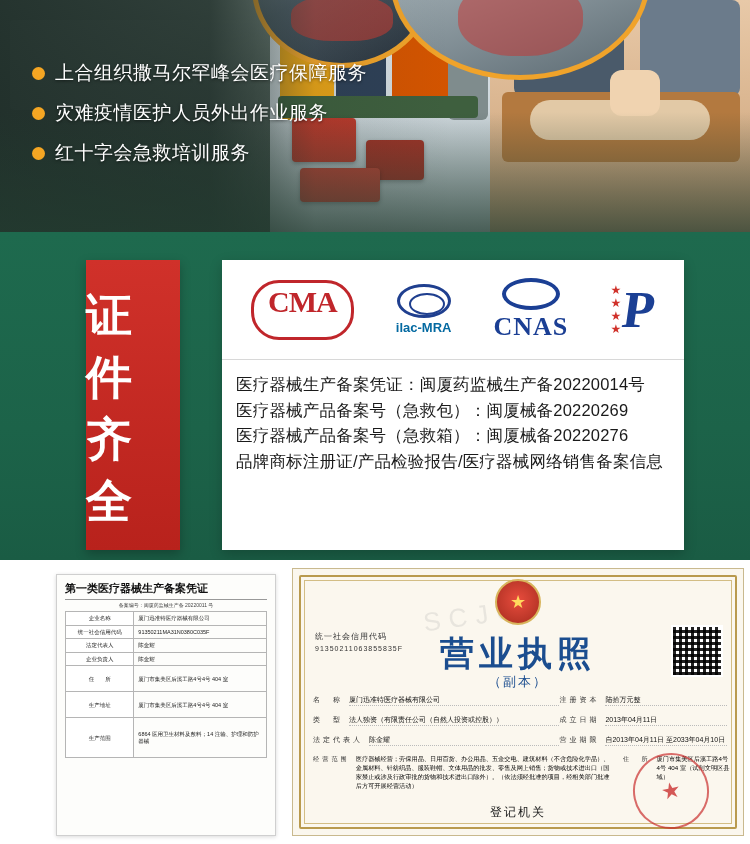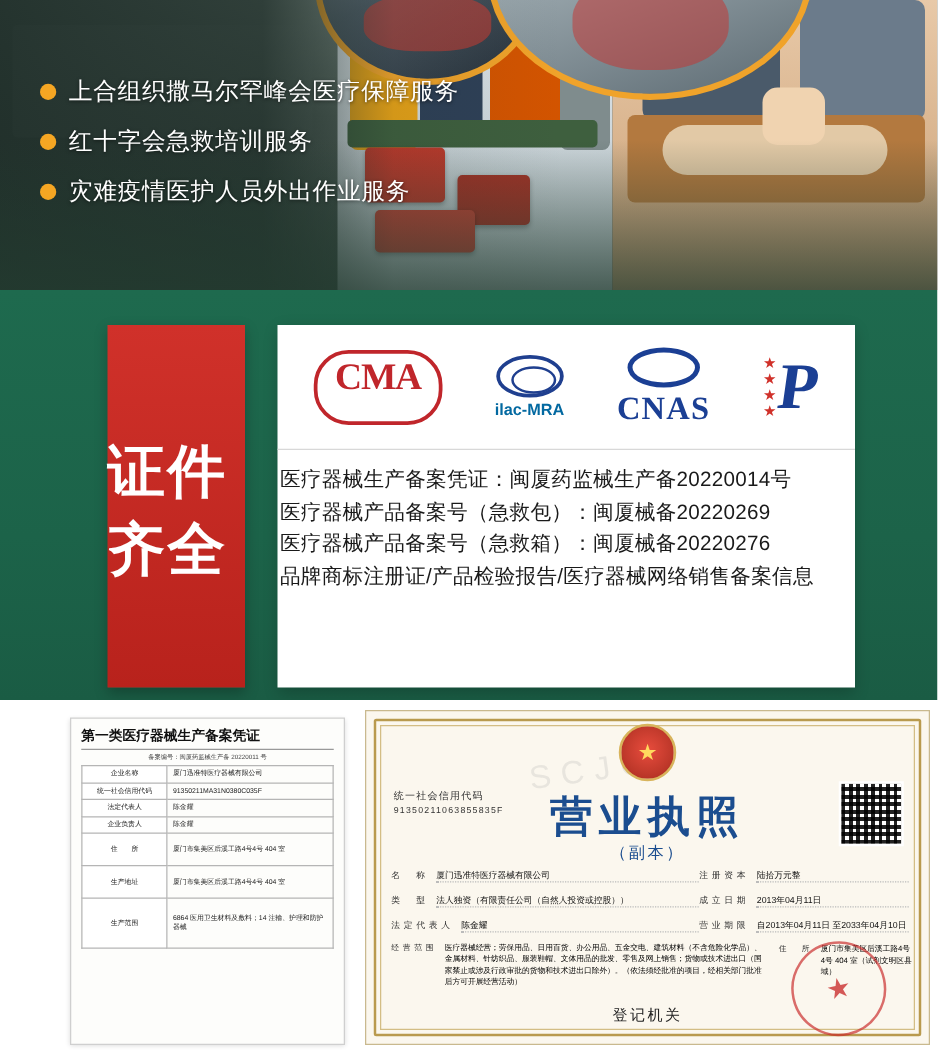--- a/index.html
+++ b/index.html
@@ -145,21 +145,21 @@
     position: relative;
     width: 750px;
     height: 328px;
     background: #1f6b4f;
     background: linear-gradient(180deg, #1e6a4e 0%, #1c6349 60%, #1a5c44 100%);
     overflow: hidden;
   }
   .red-banner {
     position: absolute;
     left: 86px; top: 28px;
-    width: 110px; height: 290px;
+    width: 94px; height: 290px;
     background: linear-gradient(180deg, #d0312a 0%, #b8221c 100%);
     box-shadow: 0 4px 10px rgba(0,0,0,0.25);
     display: flex;
     flex-direction: column;
     align-items: flex-end;
     justify-content: center;
     padding-top: 6px;
   }
   .red-banner span {
     color: #ffffff;
@@ -232,21 +232,21 @@
     color: #d0312a; font-size: 12px; line-height: 1; margin-right: 2px;
   }
   .logo-p .stars div { margin-bottom: 1px; }
   .logo-p .pmark {
     font-size: 52px; font-weight: bold; color: #1b3f94;
     font-family: "Liberation Serif", serif;
     transform: skewX(-8deg);
   }
 
   .cert-lines {
-    padding: 12px 14px 0 2px;
+    padding: 12px 14px 0 14px;
   }
   .cert-line {
     font-size: 16.5px;
     color: #1a1a1a;
     line-height: 1.55;
     white-space: nowrap;
     letter-spacing: 0.2px;
   }
 
   
@@ -461,25 +461,25 @@
   <div class="banner-shade"></div>
   <div class="banner-shade-bottom"></div>
 
   <div class="bullet-list">
     <div class="bullet-row">
       <span class="bullet-dot"></span>
       <span class="bullet-text">上合组织撒马尔罕峰会医疗保障服务</span>
     </div>
     <div class="bullet-row">
       <span class="bullet-dot"></span>
-      <span class="bullet-text">红十字会急救培训服务</span>
+      <span class="bullet-text">灾难疫情医护人员外出作业服务</span>
     </div>
     <div class="bullet-row">
       <span class="bullet-dot"></span>
-      <span class="bullet-text">灾难疫情医护人员外出作业服务</span>
+      <span class="bullet-text">红十字会急救培训服务</span>
     </div>
   </div>
 </div>
 
 <div class="cert-section">
 
   <div class="red-banner">
     <span>证件齐全</span>
   </div>
 

